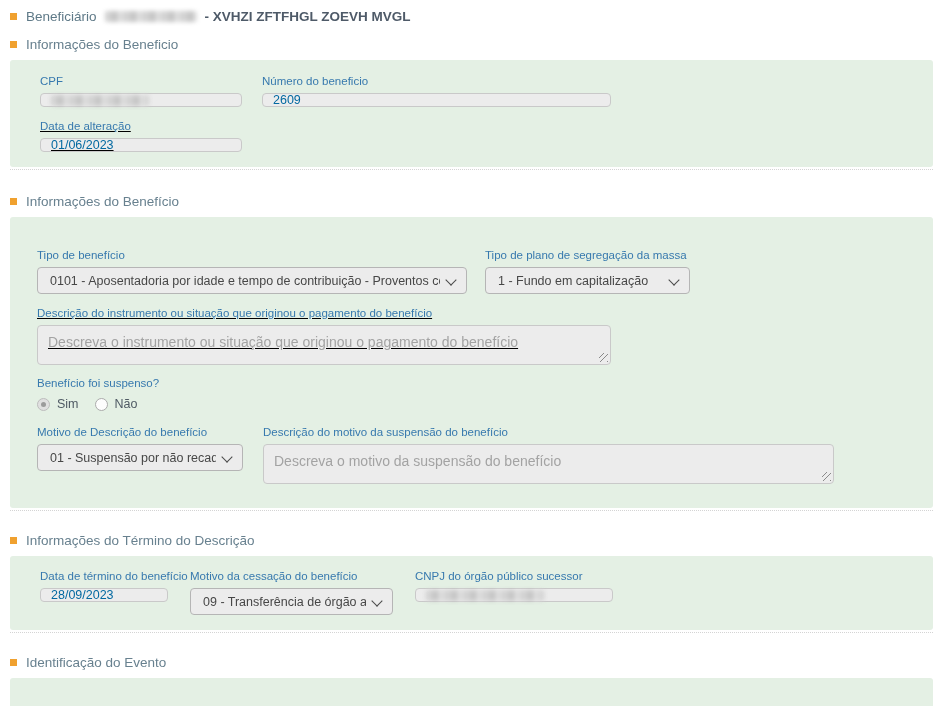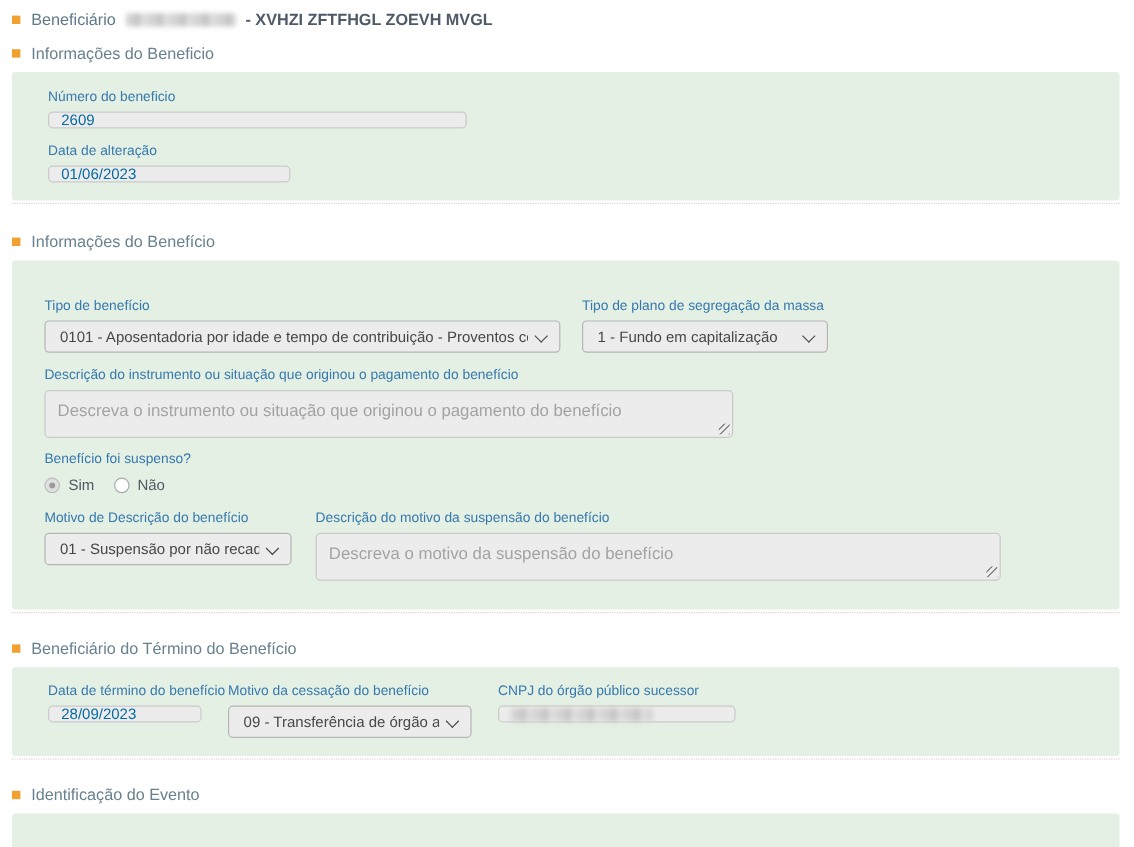--- a/index.html
+++ b/index.html
@@ -54,40 +54,46 @@
     box-sizing:border-box;display:inline-flex;align-items:center;justify-content:center;
     cursor:pointer;flex:0 0 auto;
   }
   .radio.sel{background:#E0E0E0;border-color:#BDBDBD;}
   .radio .dot{width:5px;height:5px;border-radius:50%;background:#9B9B9B;}
   .radio-lbl{font-size:12.5px;color:#4F5A64;margin:0 16px 0 7px;}
   .redacted{
     display:inline-block;border-radius:2px;filter:blur(2px);
     background:repeating-linear-gradient(90deg,#D2D2D2 0 7px,#C4C4C4 7px 12px,#DCDCDC 12px 19px);
   }
-  .mt13{margin-top:13px;}.mt12{margin-top:12px;}.mt15{margin-top:15px;}
+  .mt13{margin-top:13px;text-decoration:underline;}.mt12{margin-top:12px;}.mt15{margin-top:15px;}
   .hdr-mt24{margin-top:24px;}.hdr-mt22{margin-top:22px;}.hdr-mt13{margin-top:13px;}
 </style>
 </head>
 <body>
 
 <div class="title-row">
   <span class="bullet"></span>
   <span class="title-label">Beneficiário</span>
   <span class="redacted" style="width:92px;height:11px;margin:0 8px;"></span>
   <span class="person">- XVHZI ZFTFHGL ZOEVH MVGL</span>
 </div>
 
 <div class="hdr hdr-mt13">
   <span class="bullet"></span>
   <span>Informações do Beneficio</span>
 </div>
 
 <div class="panel pad1">
   <div class="row" style="gap:20px;">
+    <div class="field" style="width:202px;">
+      <span class="lbl">CPF</span>
+      <div class="inp" style="display:flex;align-items:center;">
+        <span class="redacted" style="width:98px;height:11px;"></span>
+      </div>
+    </div>
     <div class="field" style="width:349px;">
       <span class="lbl">Número do beneficio</span>
       <input class="inp" value="2609" style="">
     </div>
   </div>
   <div class="row mt13">
     <div class="field" style="width:202px;">
       <span class="lbl">Data de alteração</span>
       <input class="inp" value="01/06/2023" style="">
     </div>
@@ -152,21 +158,21 @@
         <textarea class="ta" placeholder="Descreva o motivo da suspensão do benefício" style=""></textarea>
         <span class="grip"></span>
       </div>
     </div>
   </div>
 </div>
 <hr class="sep">
 
 <div class="hdr hdr-mt22">
   <span class="bullet"></span>
-  <span>Beneficiário do Término do Benefício</span>
+  <span>Informações do Término do Descrição</span>
 </div>
 
 <div class="panel pad3">
   <div class="row" style="gap:22px;">
     <div class="field" style="width:128px;">
       <span class="lbl">Data de término do benefício</span>
       <input class="inp" value="28/09/2023" style="">
     </div>
     <div class="field" style="width:203px;">
       <span class="lbl">Motivo da cessação do benefício</span>

